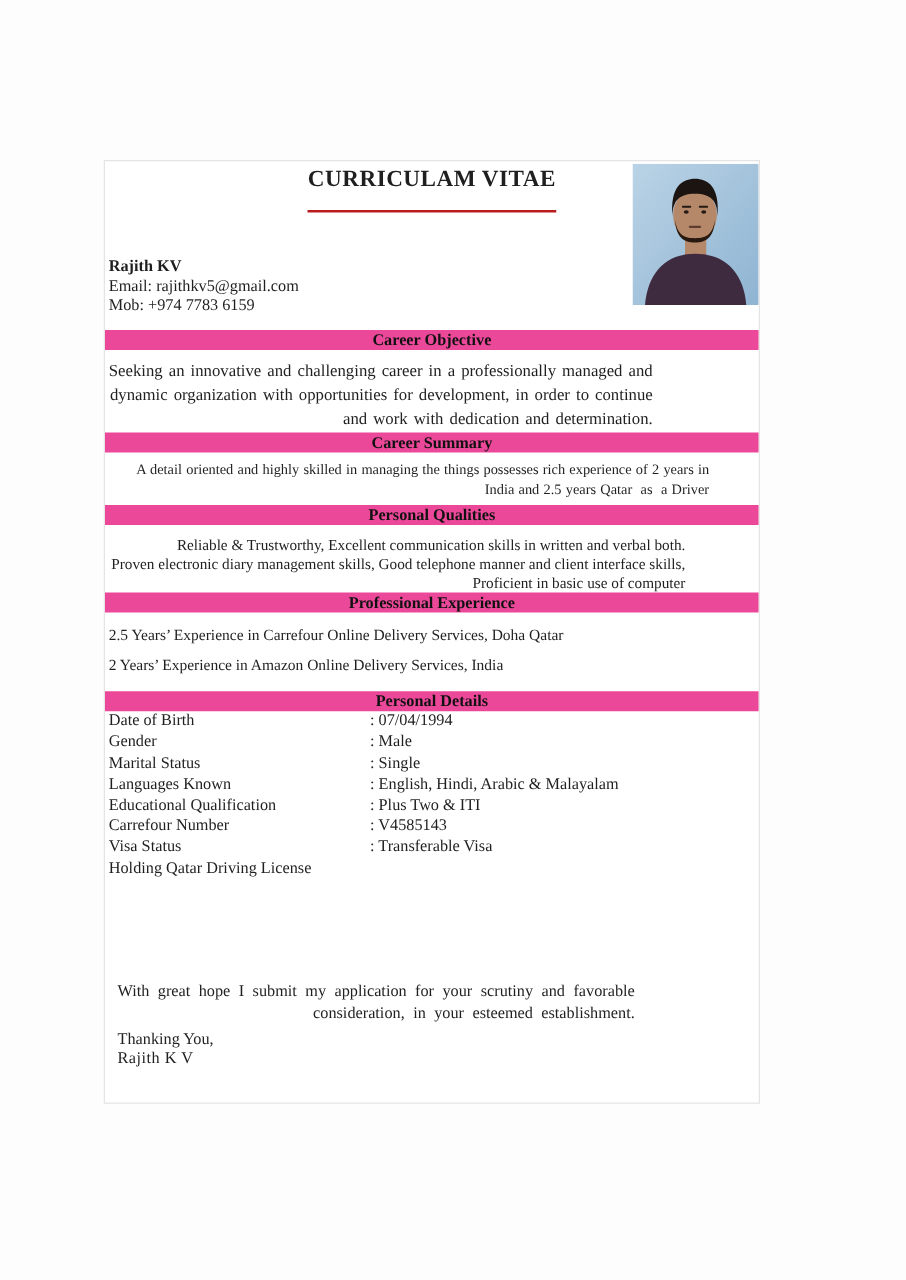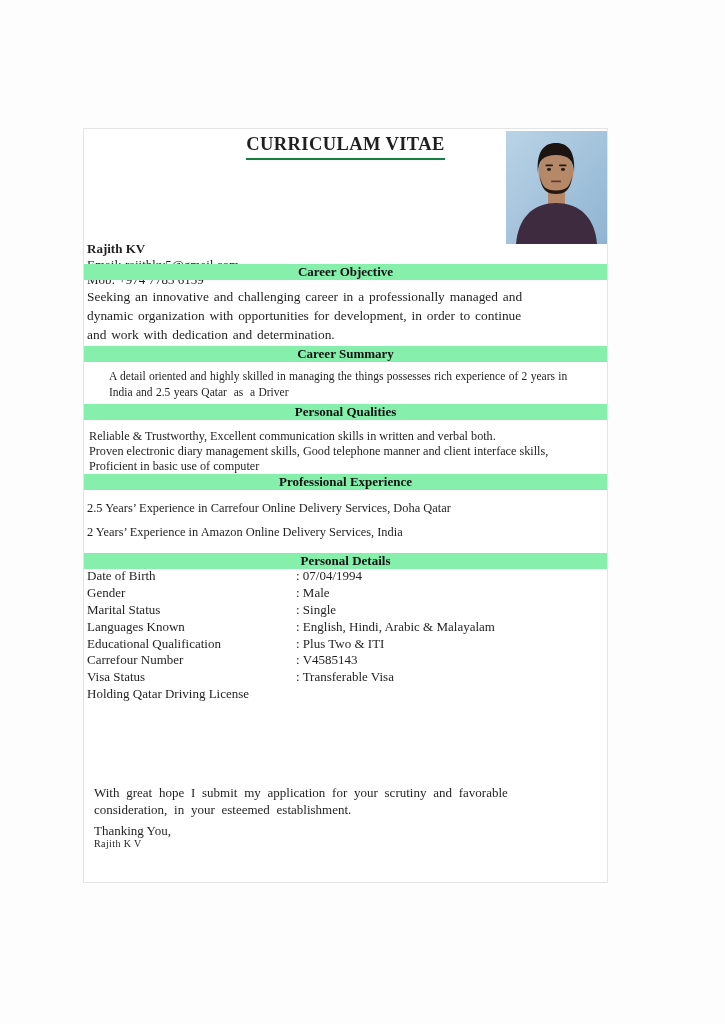--- a/index.html
+++ b/index.html
@@ -18,53 +18,53 @@
     border:1px solid #e4e4e4;
     box-sizing:border-box;
     overflow:hidden;
   }
   .title{
     position:absolute;top:5px;left:0;width:100%;
     text-align:center;margin:0;
     font-size:18.5px;font-weight:bold;letter-spacing:.4px;
   }
   .title span{
-    border-bottom:2px solid #15803d;
-    padding-bottom:4px;
+    border-bottom:2px solid #b91c1c;
+    padding-bottom:14px;
   }
   .photo{
     position:absolute;left:422px;top:2px;
     width:101px;height:113px;display:block;
   }
   .contact{
     position:absolute;left:3px;top:76px;
     font-size:13px;line-height:15.5px;
   }
-  .contact .name{font-weight:bold;margin-top:36px;}
+  .contact .name{font-weight:bold;}
   .bar{
     position:absolute;left:0;width:100%;height:16px;
-    background:#86efac;
+    background:#ec4899;
     text-align:center;font-size:13px;font-weight:bold;line-height:16.5px;
     color:#111;
   }
   .para{position:absolute;}
-  .line{white-space:pre;}
+  .line{white-space:pre;text-align:right;}
   .objective-body{top:159px;left:3px;font-size:13.4px;line-height:18.8px;word-spacing:1.5px;}
   .summary-body{top:240px;left:5px;font-size:11.5px;line-height:15.6px;word-spacing:.5px;margin-left:20px;}
   .qualities-body{top:300px;left:5px;font-size:12.2px;line-height:15.2px;}
   .exp-item{position:absolute;left:3px;font-size:12.4px;white-space:pre;}
   .exp-1{top:372px;}
   .exp-2{top:396px;}
   .details{position:absolute;left:3px;top:439px;font-size:13px;width:516px;}
   .prow{display:flex;height:16.9px;align-items:flex-start;}
   .plabel{width:209px;flex:none;white-space:pre;}
   .pvalue{white-space:pre;}
   .closing-body{top:655px;left:10px;font-size:13px;line-height:17.2px;word-spacing:3.5px;}
   .thanks{position:absolute;left:10px;top:694px;font-size:13px;}
-  .signature{position:absolute;left:10px;top:709px;font-size:10px;letter-spacing:.4px;}
+  .signature{position:absolute;left:10px;top:709px;font-size:13px;letter-spacing:.4px;}
 </style>
 </head>
 <body>
 
 <div class="page">
 
   <h1 class="title"><span>CURRICULAM VITAE</span></h1>
 
   <svg class="photo" viewBox="0 0 101 113" aria-hidden="true">
     <defs>

